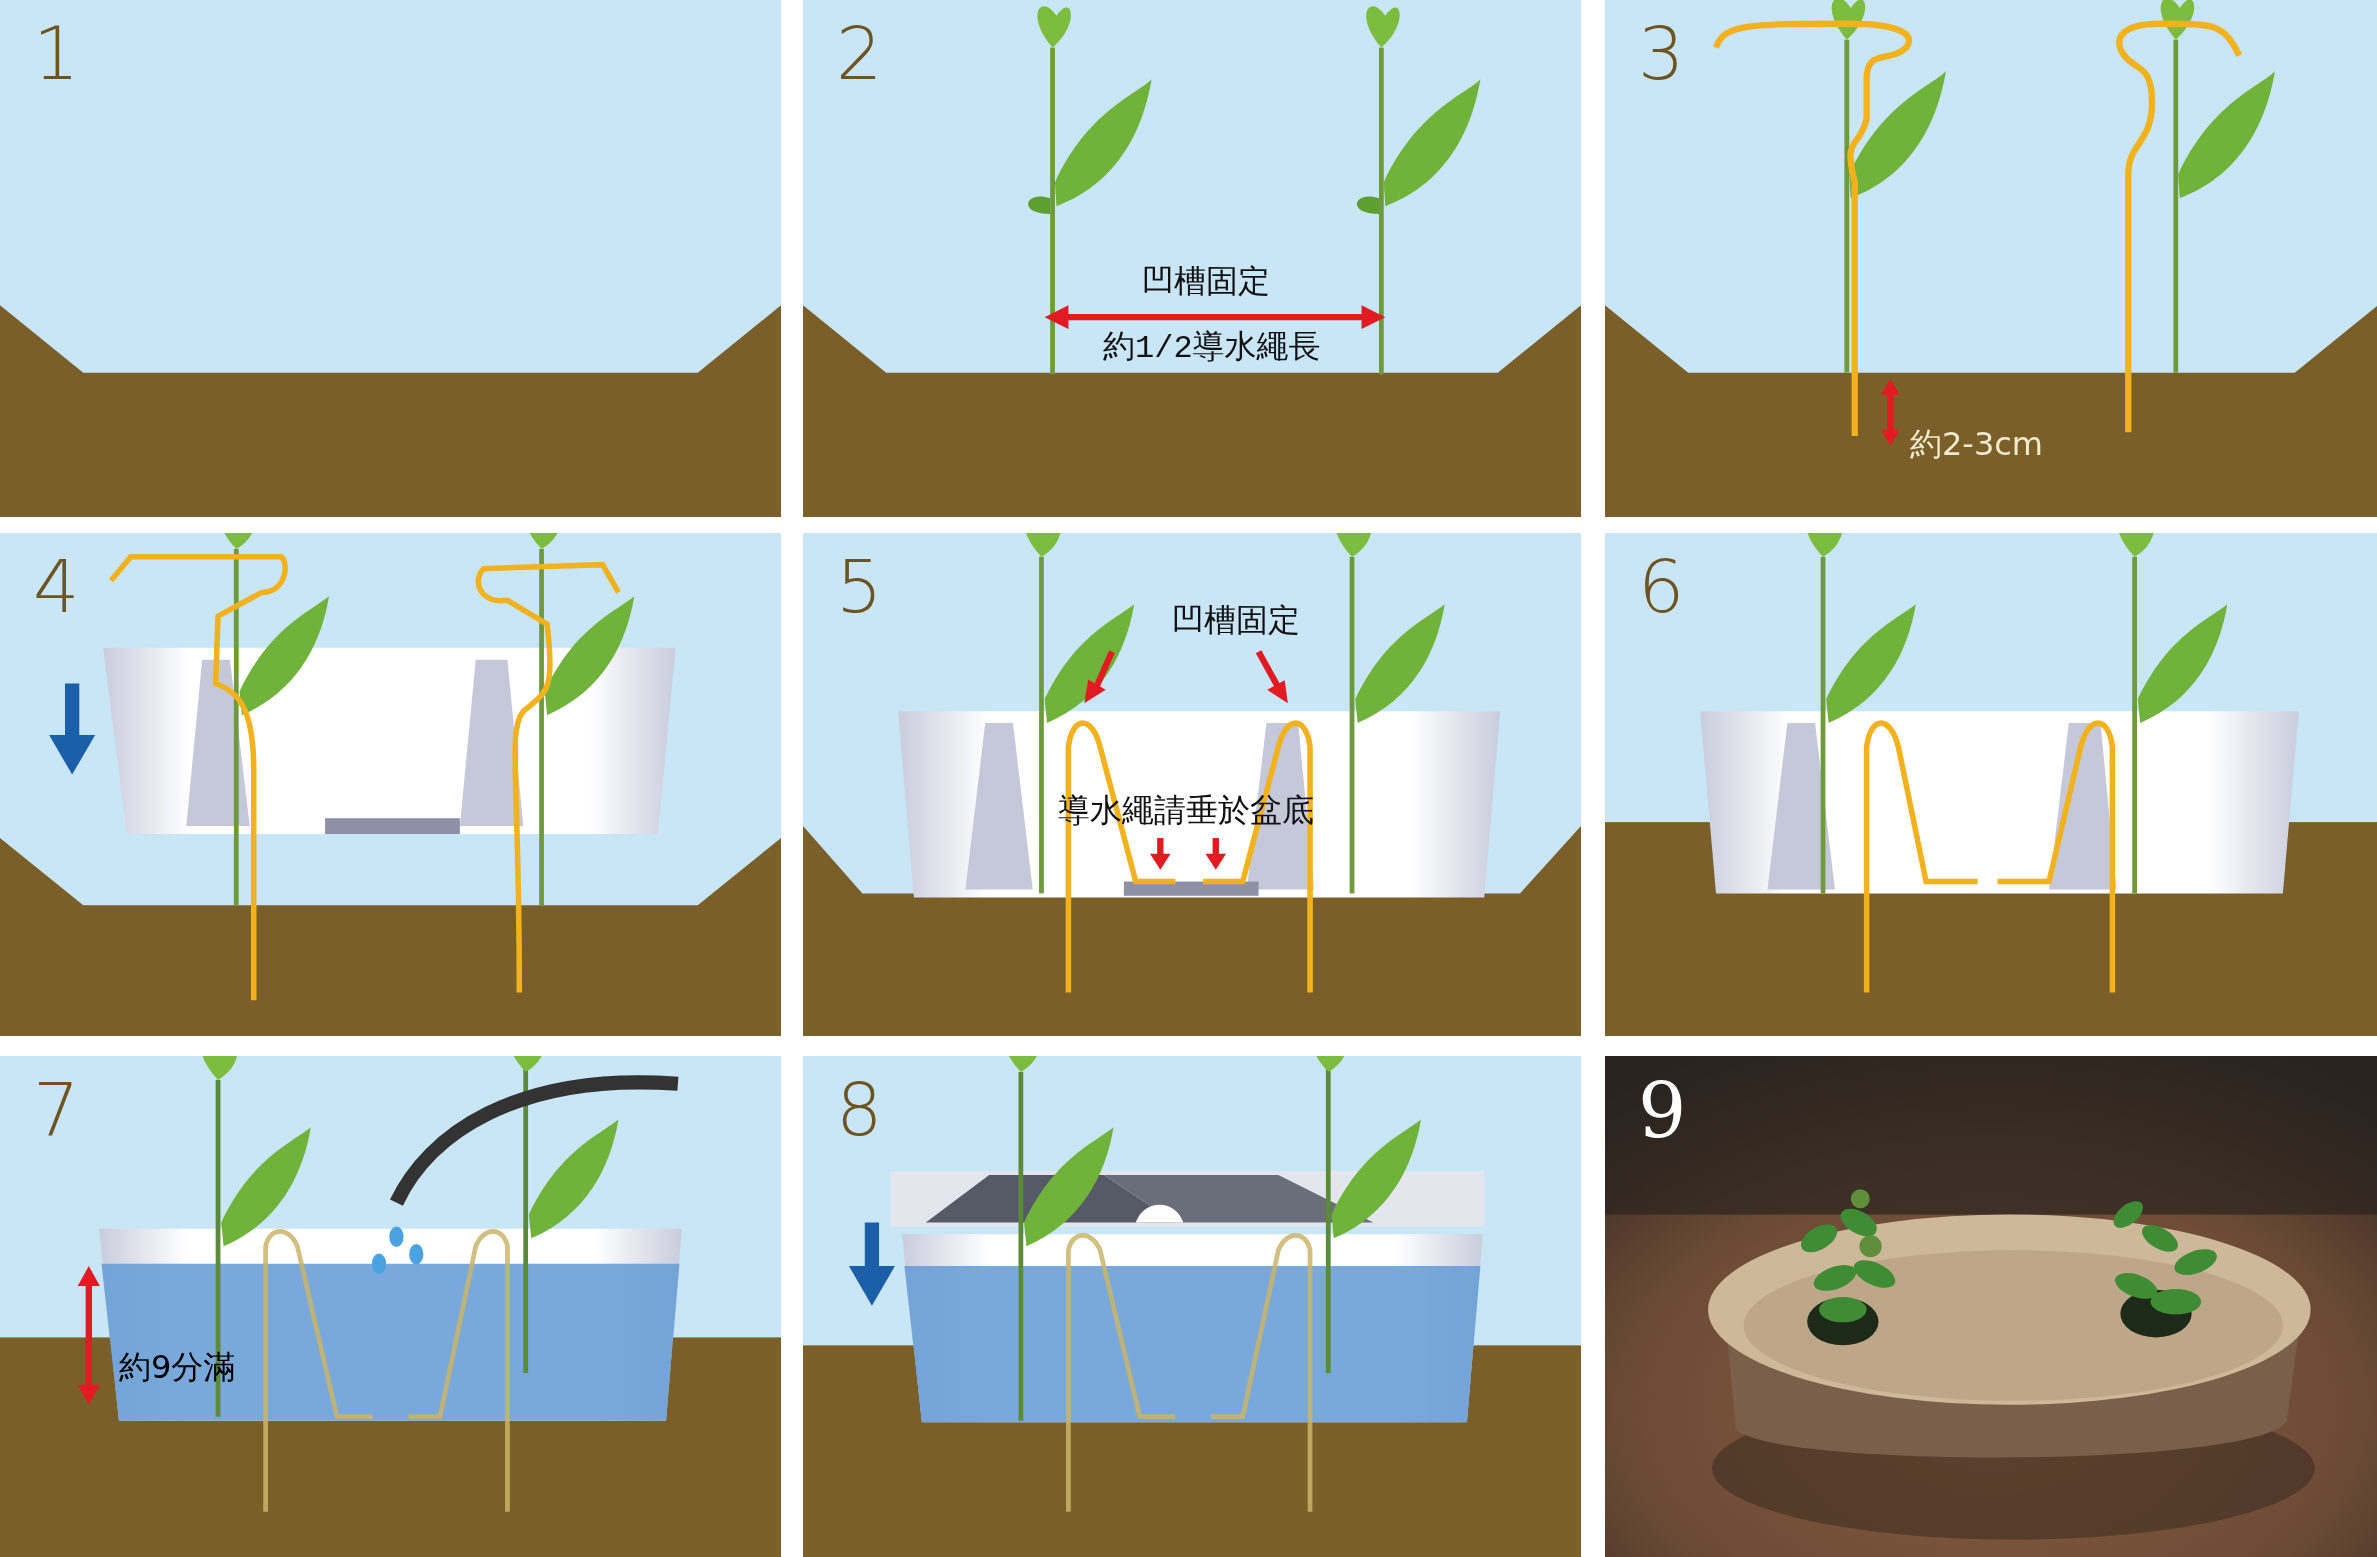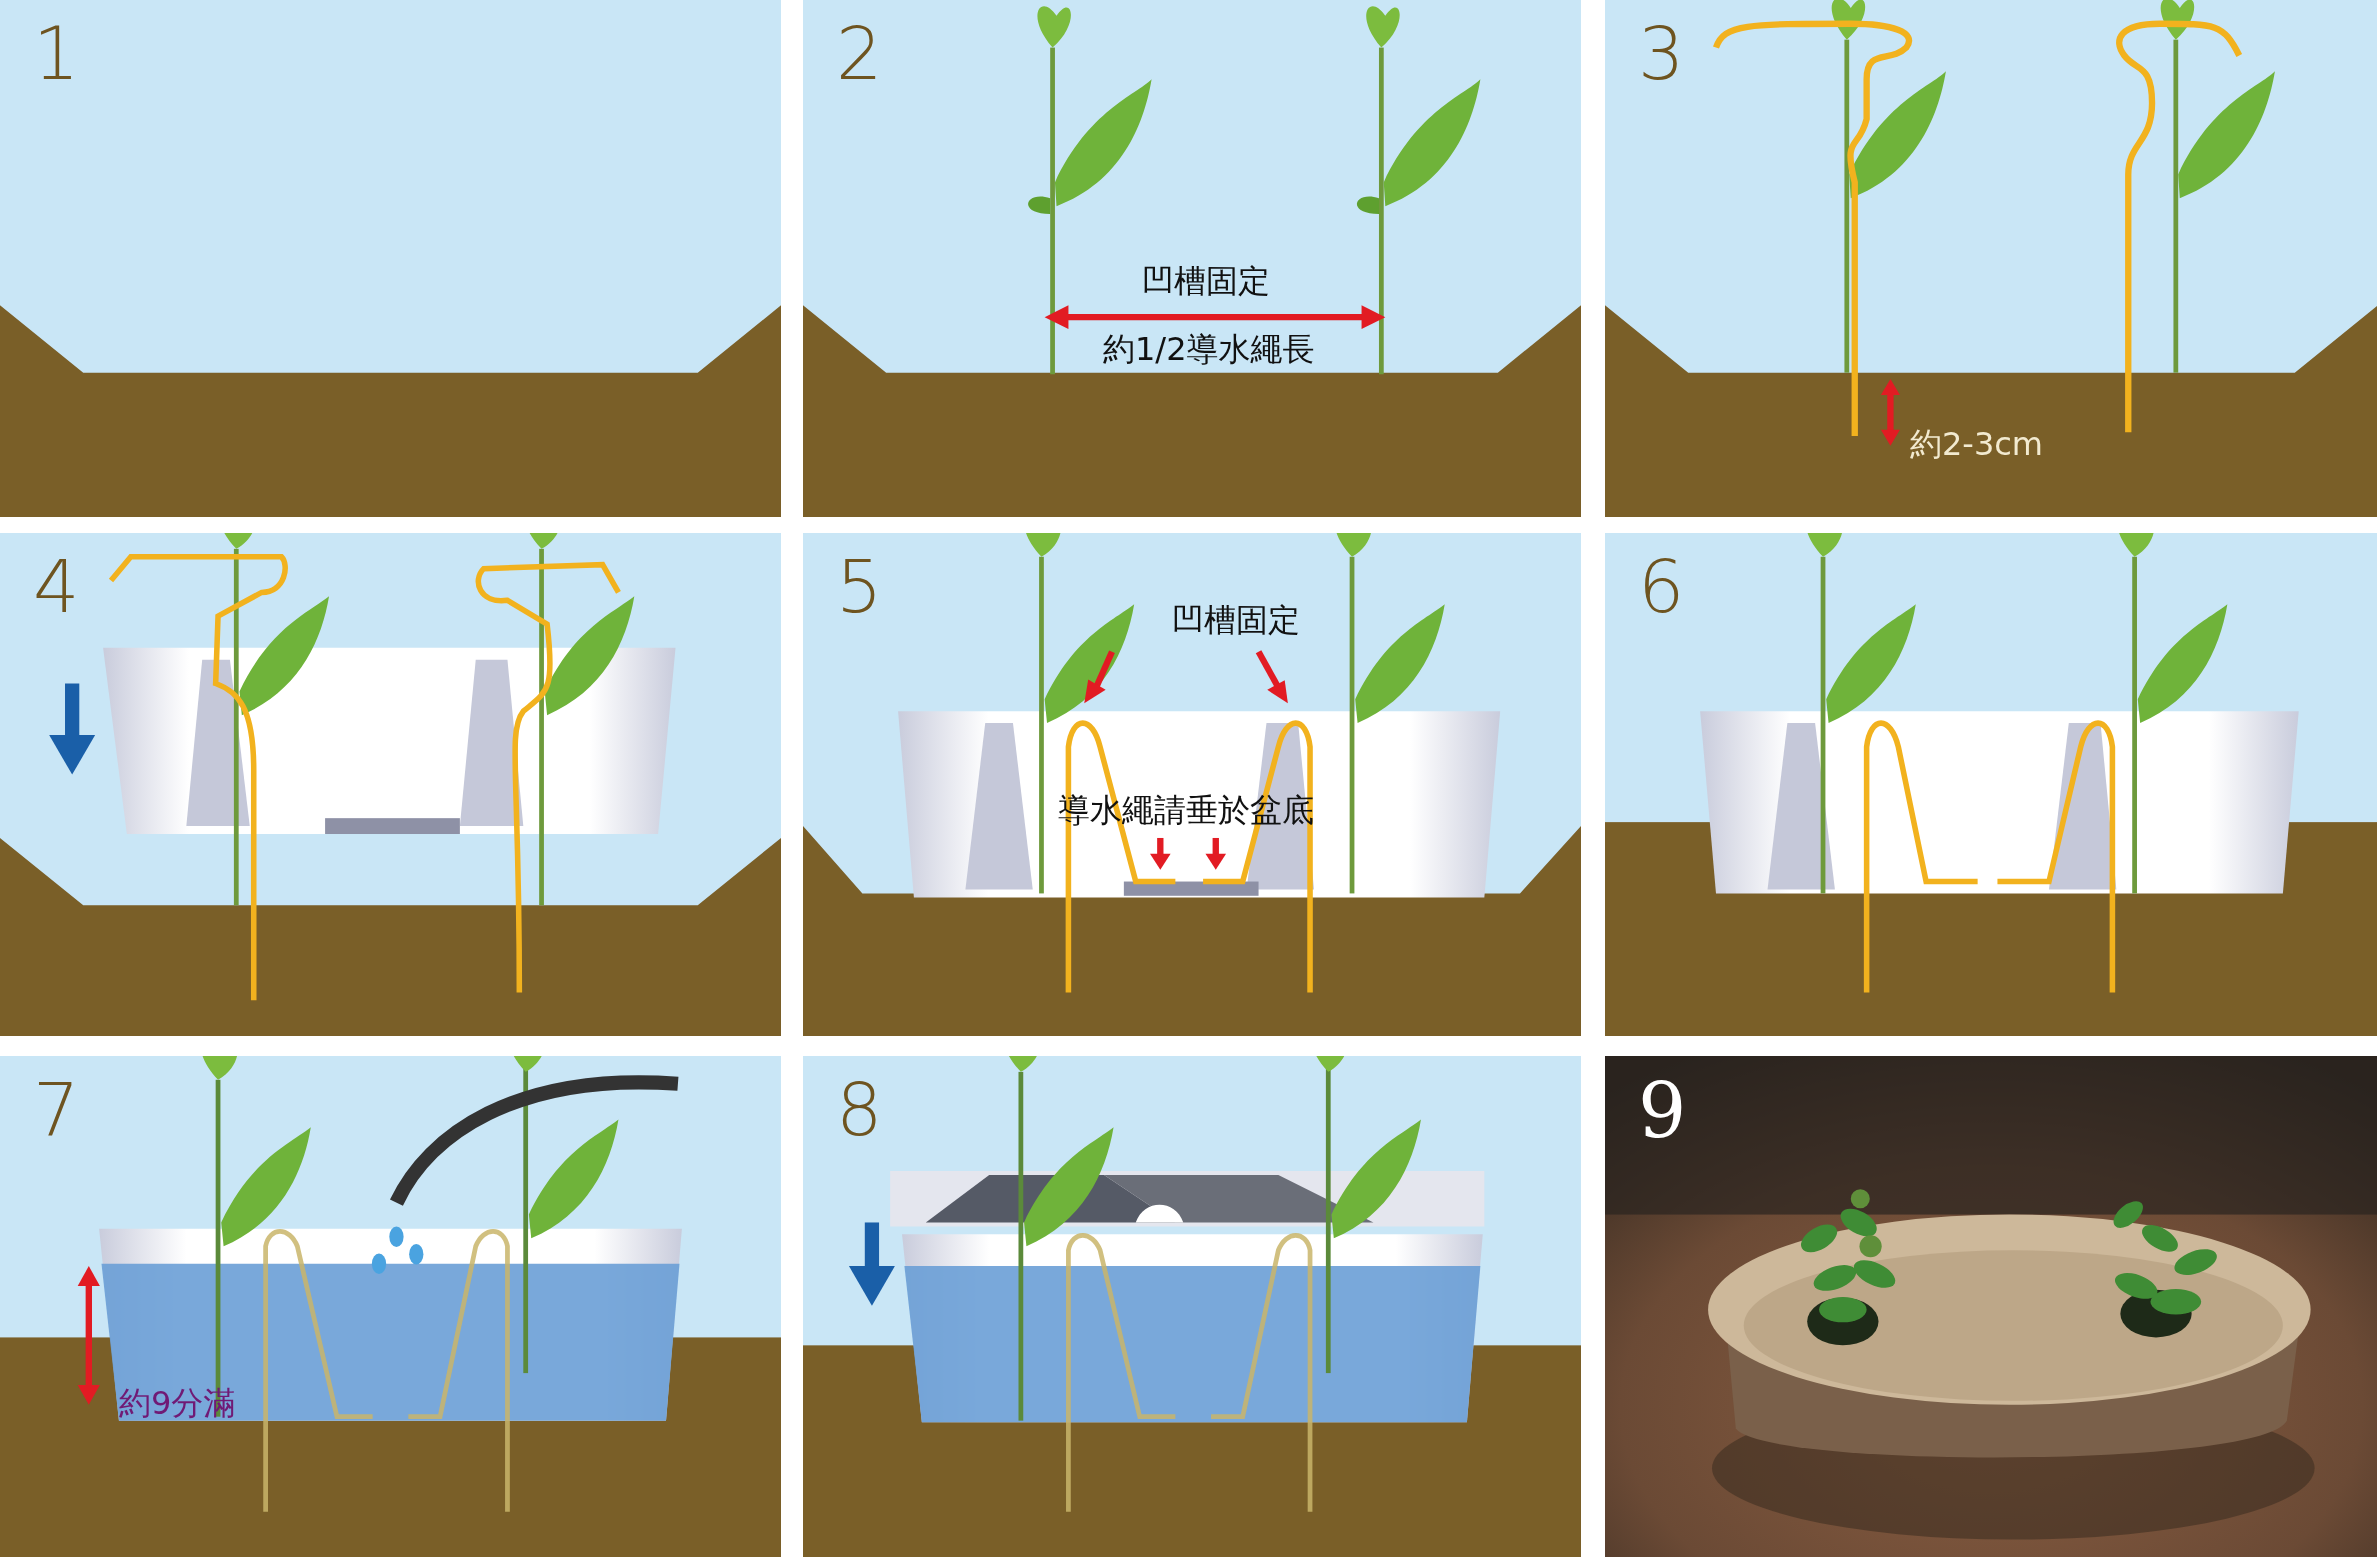--- a/index.html
+++ b/index.html
@@ -45,21 +45,21 @@
       <path d="M733,230 C775,140 835,120 855,100 C845,160 815,230 735,260Z" fill="#6fb33a"></path>
       <path d="M727,250 C695,240 685,270 727,270Z" fill="#5ea02f"></path>
     </g>
     <g>
       <line x1="330" y1="400" x2="710" y2="400" stroke="#e21b23" stroke-width="8"></line>
       <polygon points="305,400 335,385 335,415" fill="#e21b23"></polygon>
       <polygon points="735,400 705,385 705,415" fill="#e21b23"></polygon>
     </g>
   </svg>
   <div class="label" style="left:339px;top:265px;">凹槽固定</div>
-  <div class="label" style="left:300px;top:333px;">約1/2導水繩長</div>
+  <div class="label" style="left:300px;top:333px;font-family:Liberation Mono, monospace;">約1/2導水繩長</div>
   <div class="step-num">2</div>
 </div>
 
 <div class="panel p3">
   <svg viewBox="0 0 975 652" preserveAspectRatio="none">
     <polygon points="0,385 105,470 870,470 975,385 975,652 0,652" fill="#7a5f28"></polygon>
     <g>
       <rect x="302" y="50" width="6" height="420" fill="#6e9a3c"></rect>
       <path d="M305,50 C270,10 290,-20 310,10 C330,-20 340,20 305,50Z" fill="#7cbc3e"></path>
       <path d="M308,220 C350,130 410,110 430,90 C420,150 390,220 310,250Z" fill="#6fb33a"></path>
@@ -207,21 +207,21 @@
       <ellipse cx="500" cy="228" rx="9" ry="13" fill="#4aa3e0"></ellipse>
       <ellipse cx="525" cy="250" rx="9" ry="13" fill="#4aa3e0"></ellipse>
       <ellipse cx="478" cy="262" rx="9" ry="13" fill="#4aa3e0"></ellipse>
     </g>
     <g>
       <line x1="112" y1="285" x2="112" y2="420" stroke="#e21b23" stroke-width="8"></line>
       <polygon points="112,265 98,290 126,290" fill="#e21b23"></polygon>
       <polygon points="112,440 98,415 126,415" fill="#e21b23"></polygon>
     </g>
   </svg>
-  <div class="label" style="left:119px;top:295px;color:#701a75;margin-top:36px;">約9分滿</div>
+  <div class="label" style="left:119px;top:295px;color:#000000;">約9分滿</div>
   <div class="step-num">7</div>
 </div>
 
 <div class="panel p8">
   <svg viewBox="0 0 982 632" preserveAspectRatio="none">
     <rect x="0" y="365" width="982" height="267" fill="#7a5f28"></rect>
     <g>
       <polygon points="125,225 858,225 838,462 150,462" fill="url(#potg)"></polygon>
       <polygon points="128,265 855,265 838,462 150,462" fill="#6a9fd6" opacity="0.9"></polygon>
     </g>

